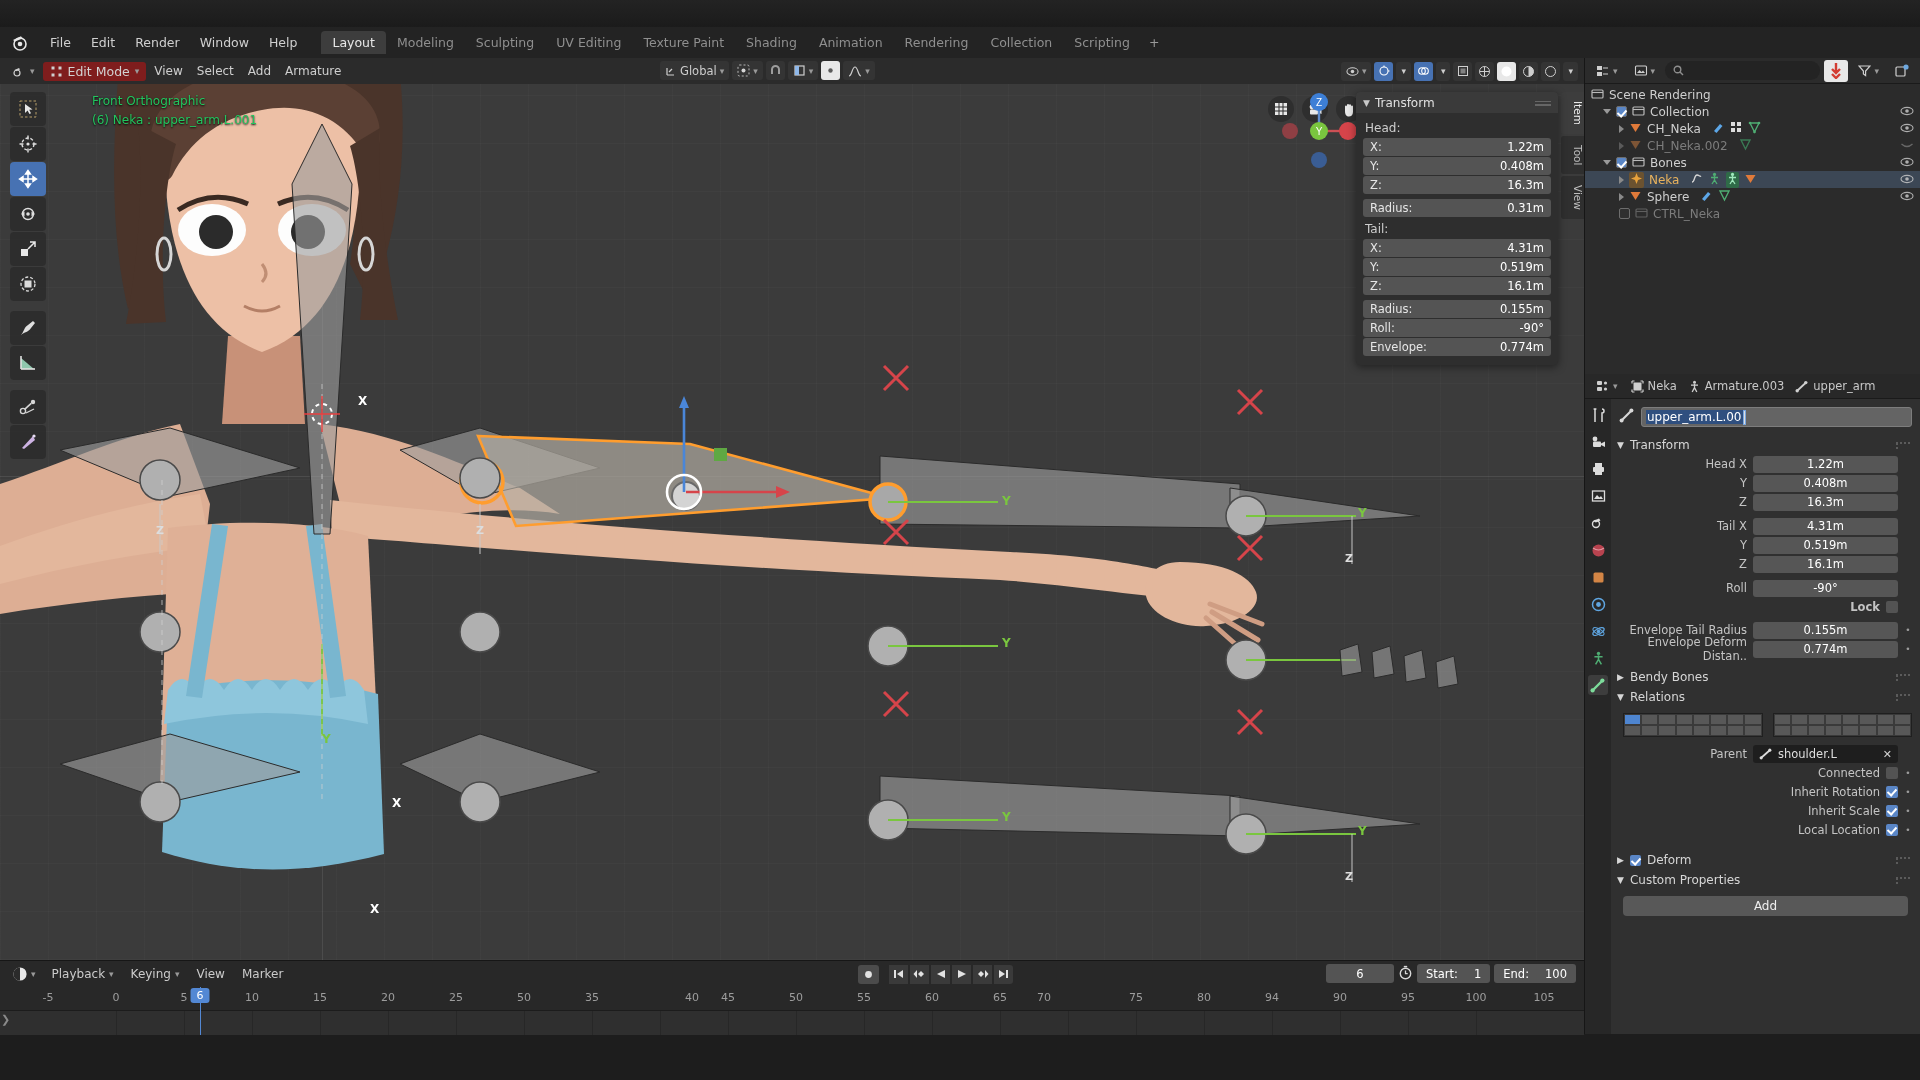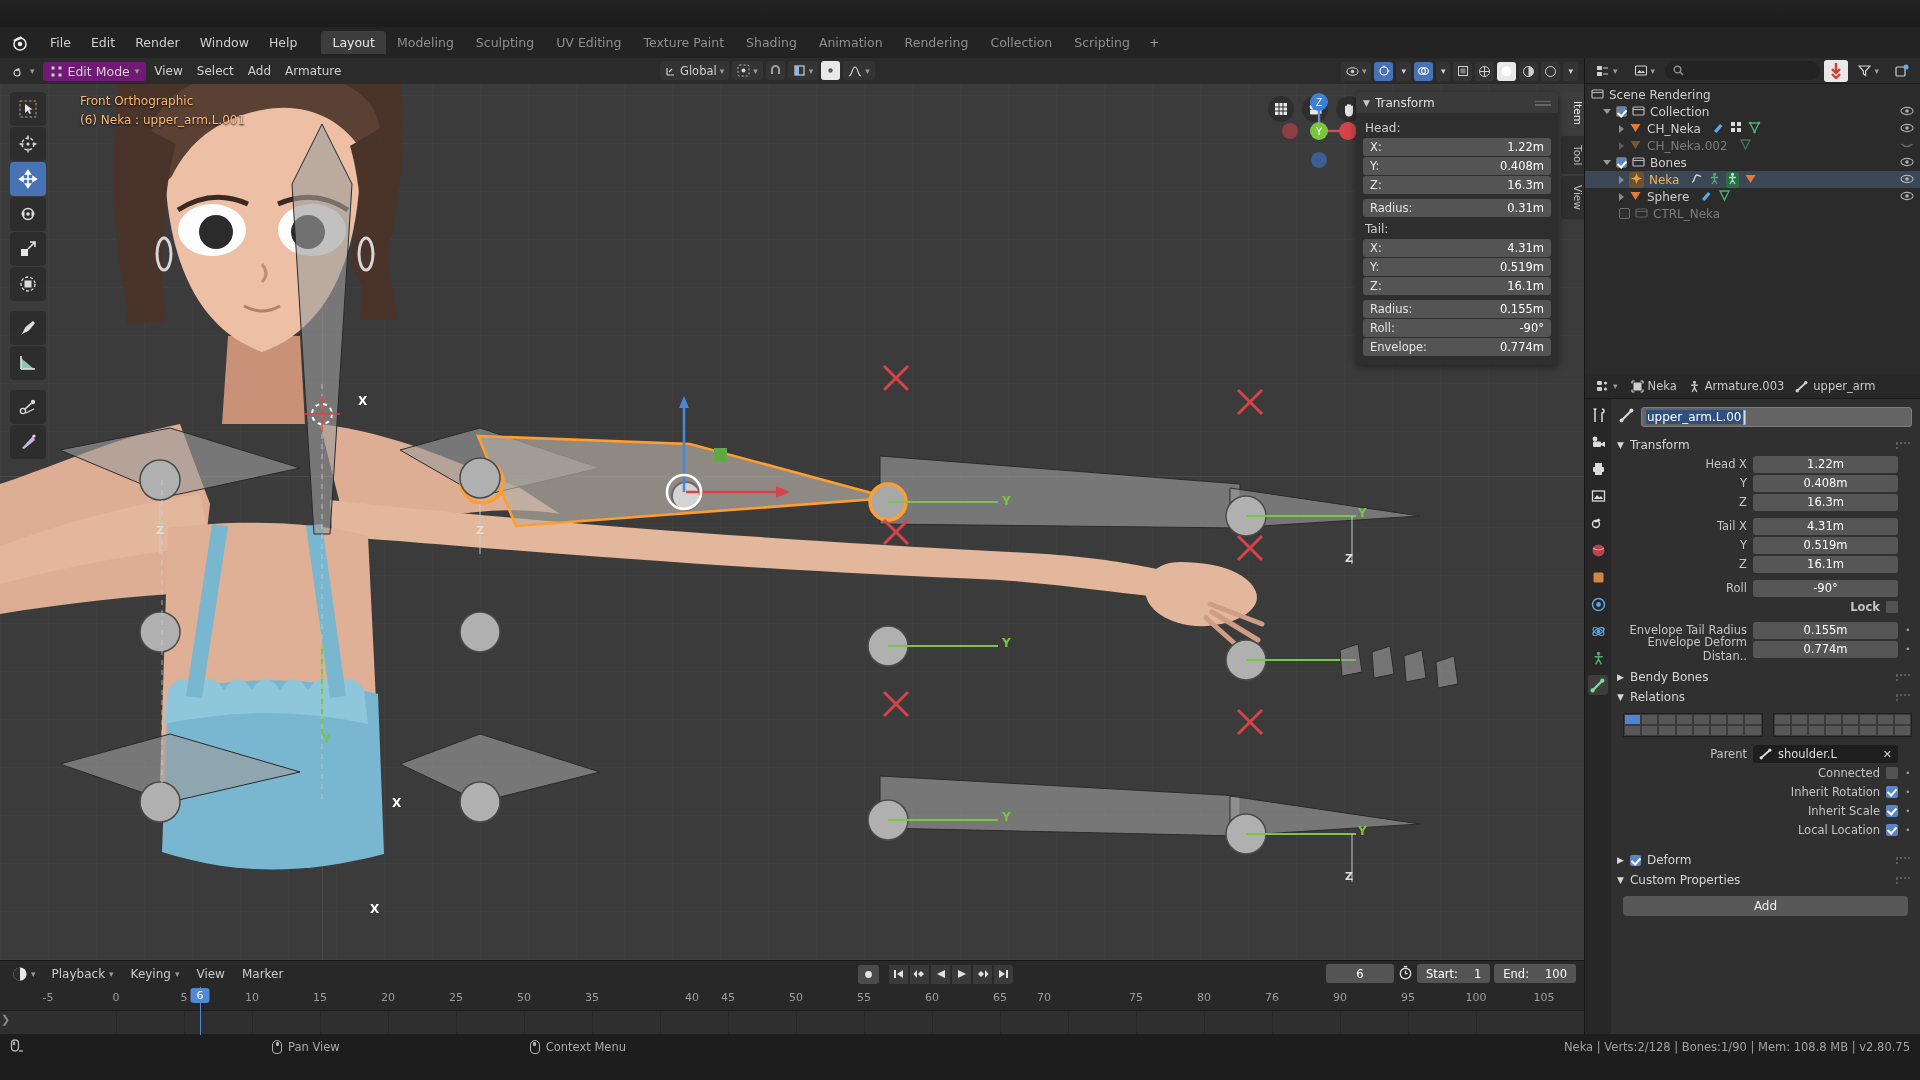--- a/index.html
+++ b/index.html
@@ -30,42 +30,42 @@
   .mini-btn{ width:17px; height:21px; background:#303030; border-radius:3px;
     display:flex; align-items:center; justify-content:center; color:#b5b5b5; font-size:10px; }
 
   
   .viewport{ position:absolute; left:0; top:58px; width:1584px; height:902px;
     background:#3b3b3b; overflow:hidden; }
   .vp-header{ position:absolute; left:0; top:0; width:1584px; height:26px;
     background:#2b2b2b; display:flex; align-items:center; padding-left:6px; gap:2px; z-index:30; }
   .vp-hdr-btn{ display:flex; align-items:center; gap:3px; padding:2px 6px;
     border-radius:3px; color:#cfcfcf; font-size:12px; }
-  .mode-chip{ display:flex; align-items:center; gap:5px; background:#701a75;
+  .mode-chip{ display:flex; align-items:center; gap:5px; background:#7f1d1d;
     border-radius:3px; padding:2px 7px; height:19px; }
   .vp-hdr-right{ position:absolute; right:6px; top:0; height:26px;
     display:flex; align-items:center; gap:3px; }
   .pill{ display:flex; align-items:center; gap:3px; background:#343434;
     border-radius:3px; height:19px; padding:0 5px; font-size:11.5px; color:#cdcdcd; }
   .sq{ width:19px; height:19px; background:#343434; border-radius:3px;
     display:flex; align-items:center; justify-content:center; }
   .sq.on{ background:#4772b3; }
   .sq.lit{ background:#e8e8e8; }
 
   
   .scene-canvas{ position:absolute; left:0; top:26px; width:1584px; height:876px;
     background:
       repeating-linear-gradient(0deg, rgba(255,255,255,.020) 0 1px, transparent 1px 48px),
       repeating-linear-gradient(90deg, rgba(255,255,255,.020) 0 1px, transparent 1px 48px),
       #3b3b3b; }
   .grid-axis-v{ position:absolute; top:0; bottom:0; width:1px; background:rgba(255,255,255,.09); }
   .grid-axis-h{ position:absolute; left:0; right:0; height:1px; background:rgba(255,255,255,.09); }
 
-  .vp-overlay{ position:absolute; left:80px; top:34px; z-index:20;
-    font-size:12px; color:#fdba74; text-shadow:0 1px 2px #000; line-height:19px; }
+  .vp-overlay{ position:absolute; left:92px; top:34px; z-index:20;
+    font-size:12px; color:#22c55e; text-shadow:0 1px 2px #000; line-height:19px; }
 
   
   .toolbar{ position:absolute; left:10px; top:34px; width:36px; z-index:25;
     display:flex; flex-direction:column; gap:1px; }
   .tb-btn{ width:36px; height:34px; background:#2a2a2acc; border-radius:4px;
     display:flex; align-items:center; justify-content:center; }
   .tb-btn.active{ background:#4772b3; }
   .tb-gap{ height:8px; }
 
   
@@ -1332,21 +1332,21 @@
       <div class="tick" style="left:592px;">35</div>
       <div class="tick" style="left:692px;">40</div>
       <div class="tick" style="left:728px;">45</div>
       <div class="tick" style="left:796px;">50</div>
       <div class="tick" style="left:864px;">55</div>
       <div class="tick" style="left:932px;">60</div>
       <div class="tick" style="left:1000px;">65</div>
       <div class="tick" style="left:1044px;">70</div>
       <div class="tick" style="left:1136px;">75</div>
       <div class="tick" style="left:1204px;">80</div>
-      <div class="tick" style="left:1272px;">76</div>
+      <div class="tick" style="left:1272px;">94</div>
       <div class="tick" style="left:1340px;">90</div>
       <div class="tick" style="left:1408px;">95</div>
       <div class="tick" style="left:1476px;">100</div>
       <div class="tick" style="left:1544px;">105</div>
     </div>
 
     <div class="tl-track">
       <div class="vline" style="left:116px;"></div>
         <div class="vline" style="left:184px;"></div>
       <div class="vline" style="left:252px;"></div>
@@ -1367,32 +1367,14 @@
         <div class="vline" style="left:1272px;"></div>
       <div class="vline" style="left:1340px;"></div>
         <div class="vline" style="left:1408px;"></div>
       <div class="vline" style="left:1476px;"></div>
     </div>
     <div class="tl-lchev">❯</div>
     <div class="playhead" style="left:200px;"></div>
     <div class="ph-badge" style="left:200px;">6</div>
   </div>
 
-  <div class="statusbar">
-    <span style="margin-right:18px;">
-      <svg width="14" height="16" viewBox="0 0 14 16">
-          <rect x="1.5" y="2" width="7" height="11" rx="3.4" fill="none" stroke="#b0b0b0" stroke-width="1.4"></rect>
-          <rect x="3" y="3.6" width="2.2" height="3.6" rx="1" fill="#b0b0b0"></rect>
-          <path d="M9 13 h4" stroke="#b0b0b0" stroke-width="1.4"></path>
-        </svg>
-    </span>
-    <div class="sb-item" style="margin-left:230px;">
-      <span class="mouse-ico"></span>
-      <span>Pan View</span>
-    </div>
-    <div class="sb-item" style="margin-left:190px;">
-      <span class="mouse-ico r"></span>
-      <span>Context Menu</span>
-    </div>
-    <div class="sb-right">Neka | Verts:2/128 | Bones:1/90 | Mem: 108.8 MB | v2.80.75</div>
-  </div>
 
 </div>
 
 </body></html>

